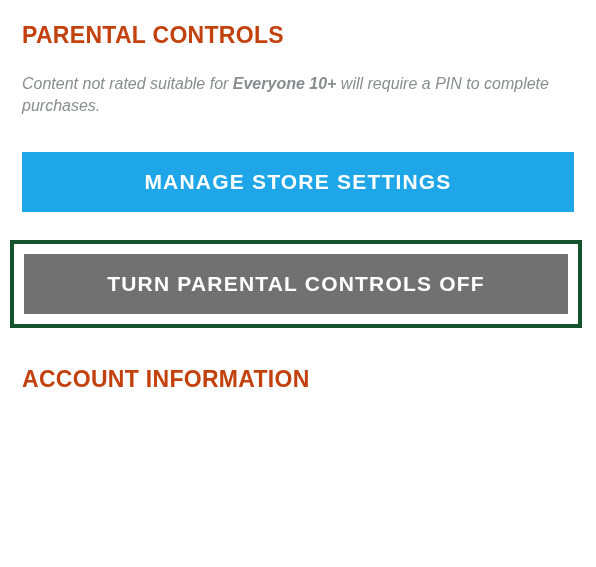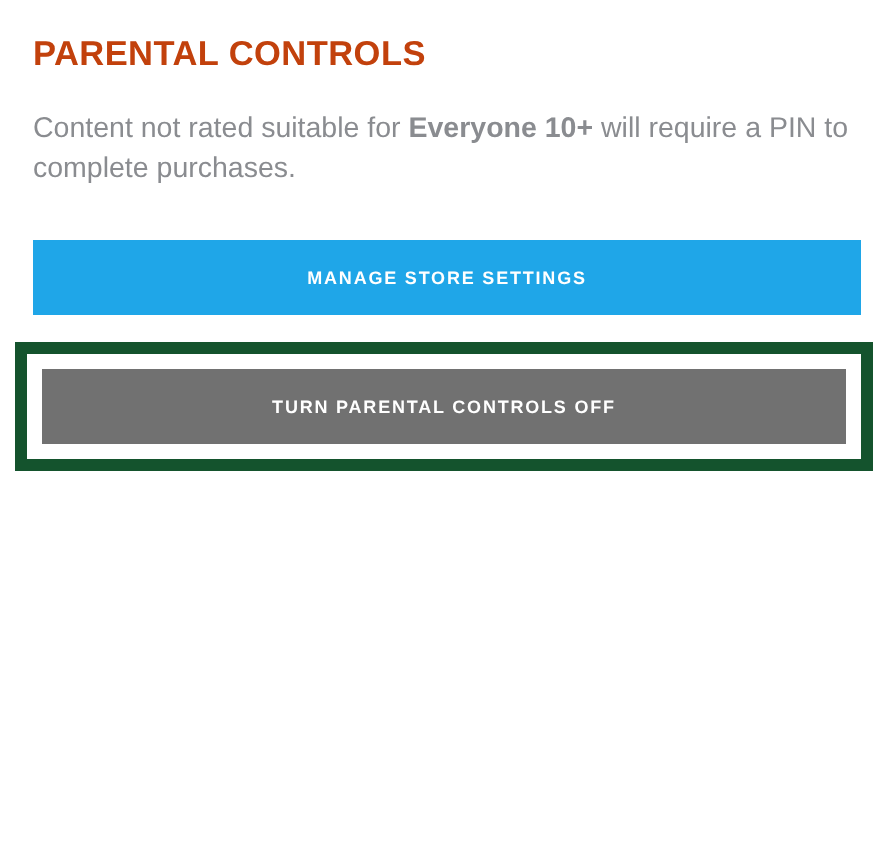--- a/index.html
+++ b/index.html
@@ -15,50 +15,51 @@
       padding: 22px 22px 22px 22px;
     }
     .section-heading {
       font-size: 23px;
       font-weight: 800;
       letter-spacing: 0.3px;
       color: #c2410c;
       font-stretch: condensed;
     }
     .description {
-      font-size: 19px;
+      font-size: 16px;
       color: #8a8c90;
       margin-top: 24px;
       line-height: 1.4;
+      font-style: italic;
     }
     .description .bold {
       font-weight: 700;
       color: #8a8c90;
     }
     .btn {
       display: block;
       width: 100%;
       padding: 18px 8px;
       text-align: center;
-      font-size: 12px;
+      font-size: 21px;
       font-weight: 600;
       letter-spacing: 1.2px;
       border: none;
       cursor: pointer;
       font-family: inherit;
     }
     .btn-primary {
       background: #1fa6e8;
       color: #ffffff;
       margin-top: 34px;
     }
     .highlight-wrapper {
-      border: 8px solid #14532d;
+      border: 4px solid #14532d;
       padding: 10px;
-      margin-top: 18px;
+      margin-top: 28px;
       margin-left: -12px;
       margin-right: -8px;
     }
     .btn-secondary {
       background: #717171;
       color: #ffffff;
     }
     .section-two {
       margin-top: 38px;
     }
@@ -76,14 +77,15 @@
   <span>Content not rated suitable for </span><span class="bold">Everyone 10+</span><span> will require a PIN to complete purchases.</span>
 </p>
 
 <button class="btn btn-primary">MANAGE STORE SETTINGS</button>
 
 <div class="highlight-wrapper">
   <button class="btn btn-secondary">TURN PARENTAL CONTROLS OFF</button>
 </div>
 
 <div class="section-two">
+  <h2 class="section-heading">ACCOUNT INFORMATION</h2>
 
 </div>
 
 </body></html>

